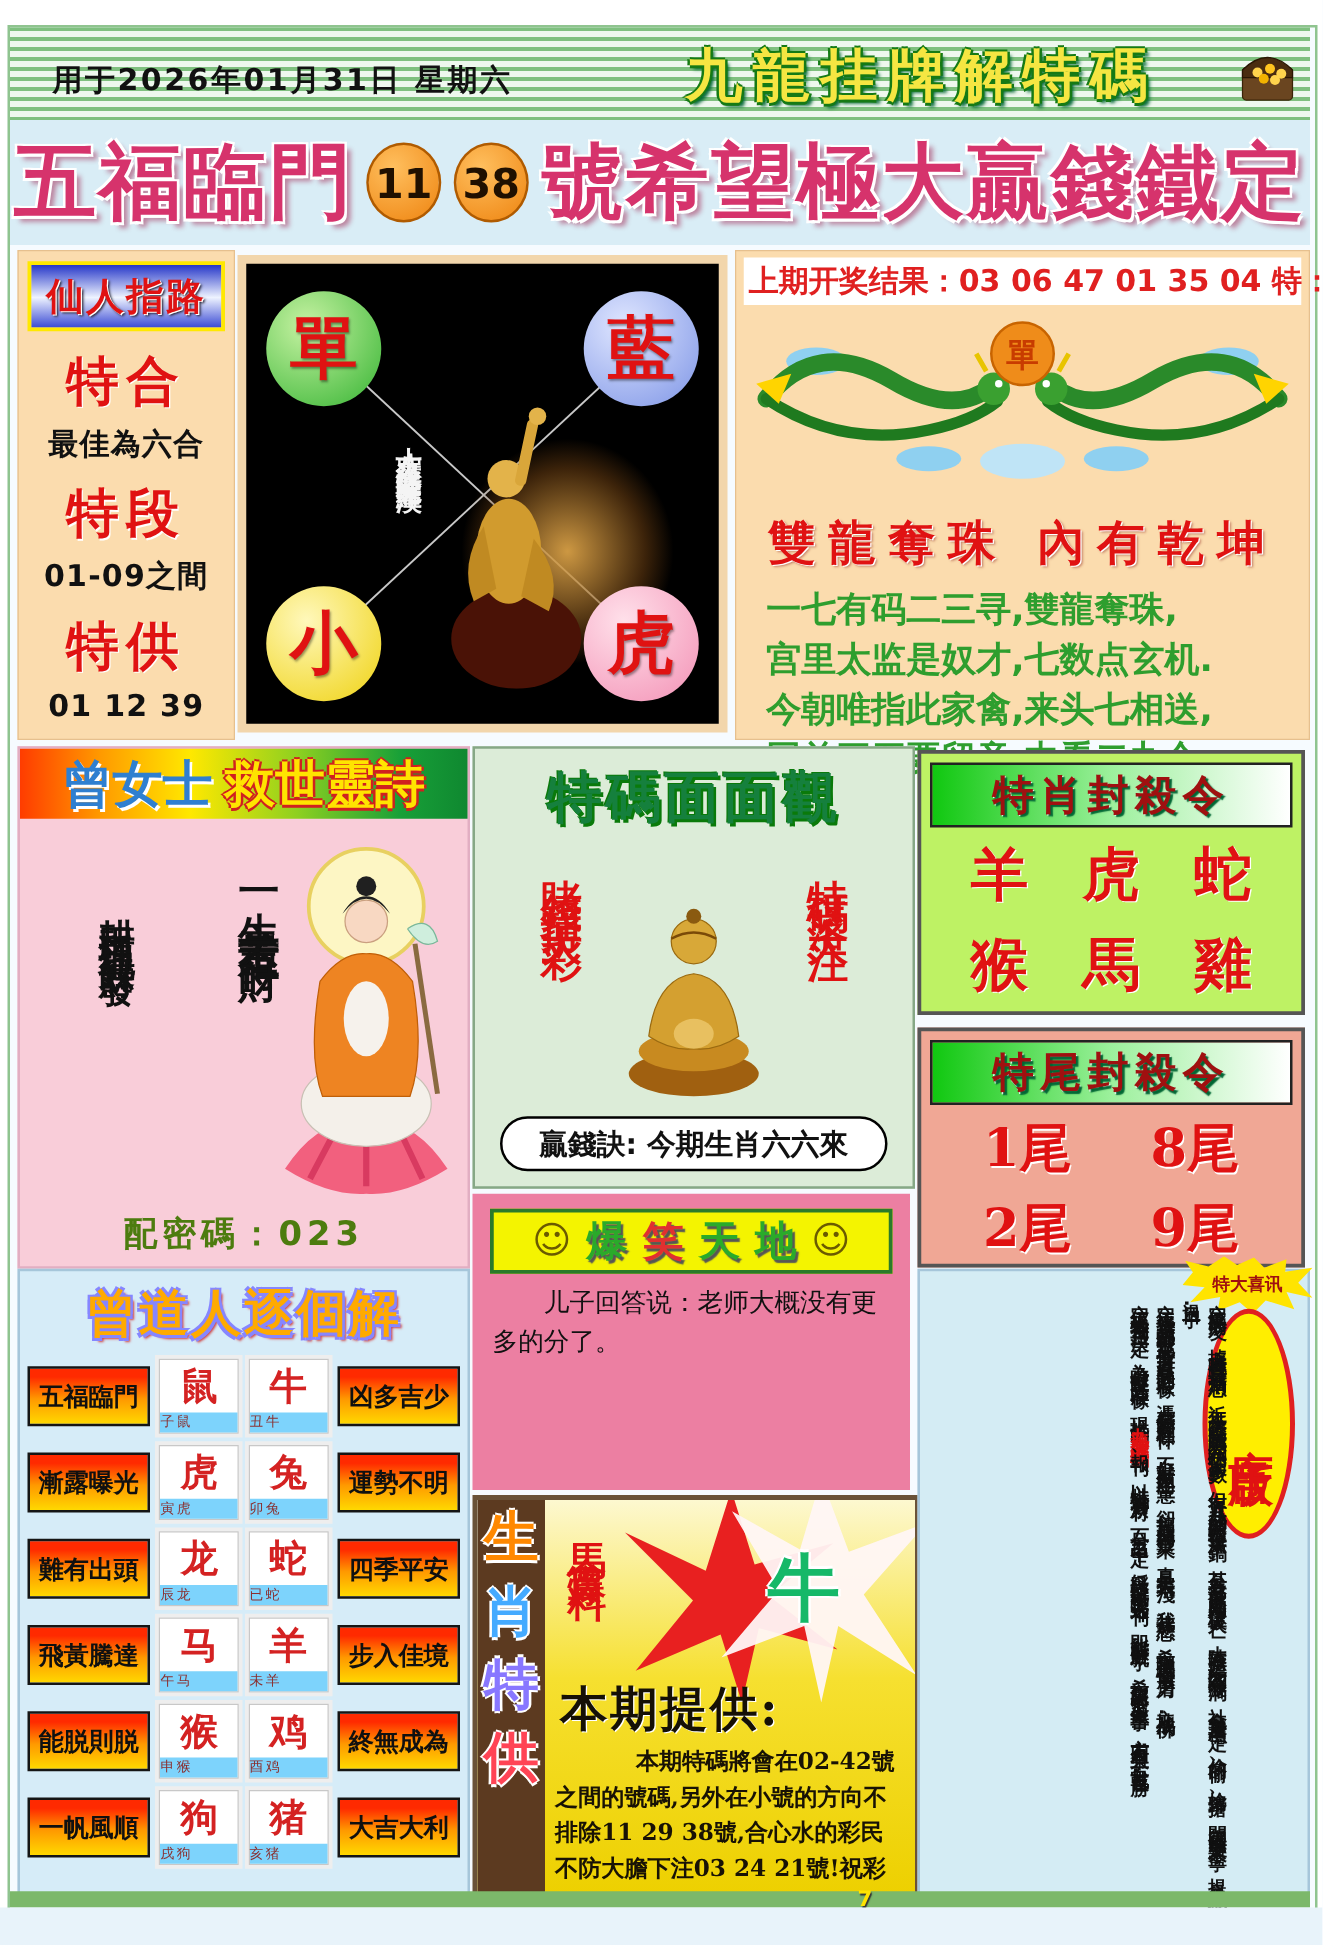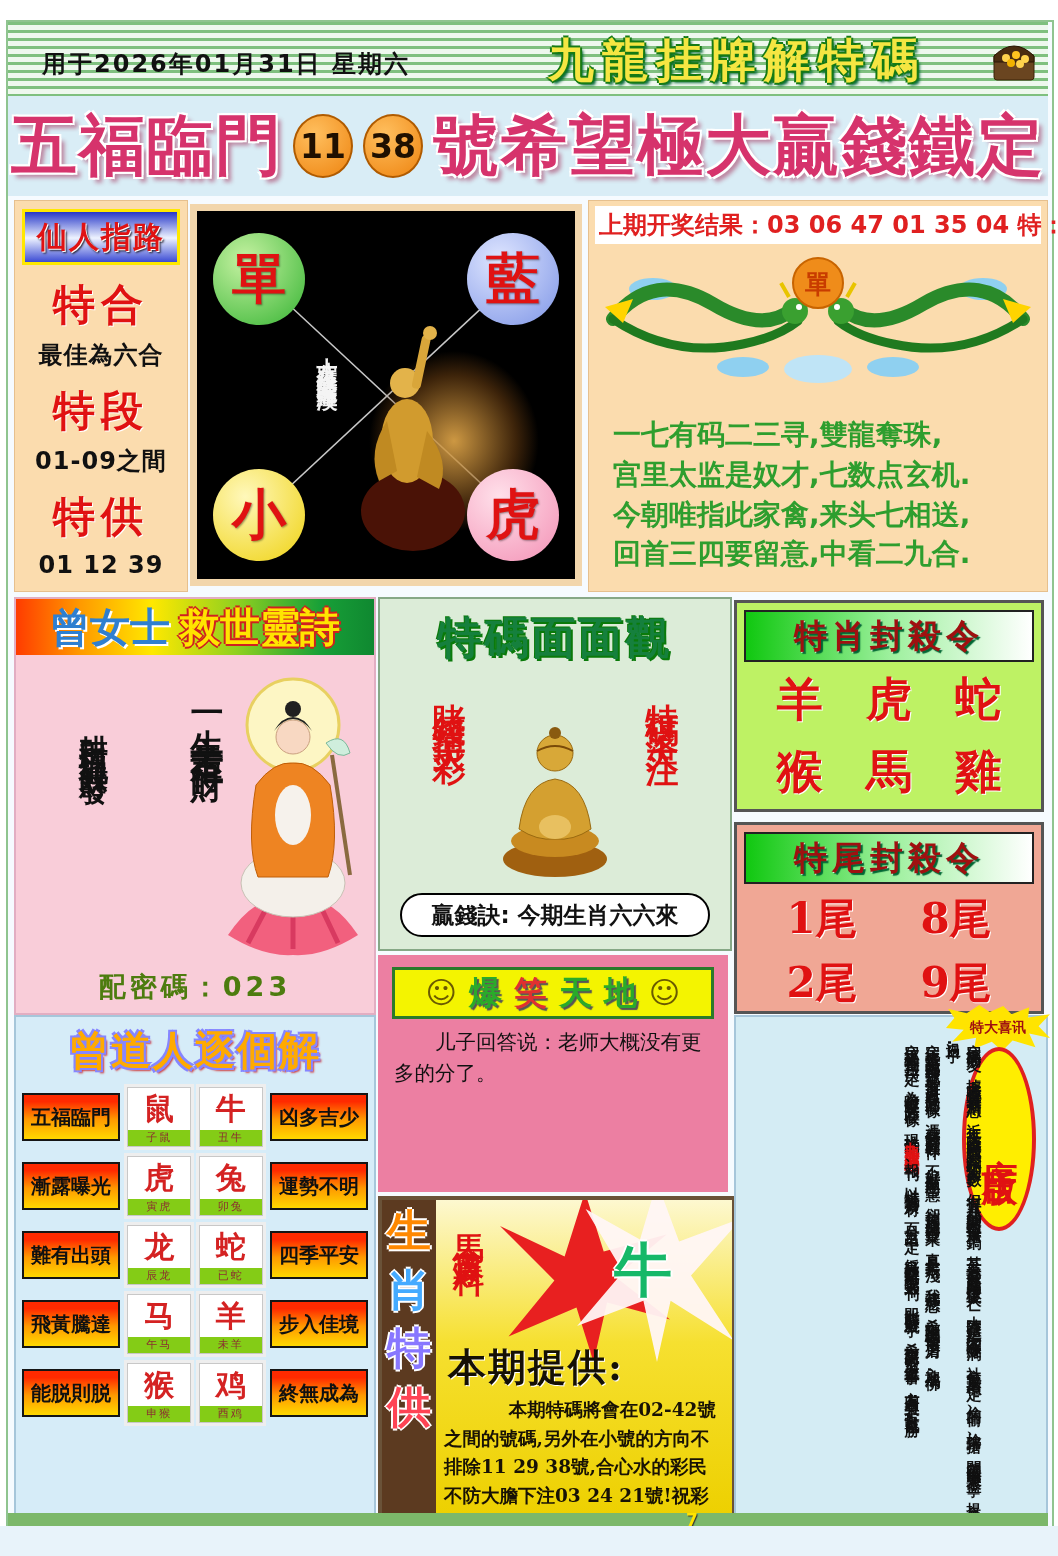--- a/index.html
+++ b/index.html
@@ -112,21 +112,21 @@
     text-shadow:-2px -2px 0 #8686ff,2px -2px 0 #8686ff,-2px 2px 0 #8686ff,2px 2px 0 #8686ff,3px 3px 2px #d04040;}
   .z-title.l1{margin-top:6px;font-size:40px;letter-spacing:2px;}
   .z-title.l2{font-size:36px;letter-spacing:4px;}
   .z-row{display:flex;align-items:center;justify-content:space-between;padding:0 6px;margin-top:9px;}
   .plate{width:94px;height:44px;background:linear-gradient(180deg,#ff2a00 15%,#ff9900 55%,#ffd800);
     border:2px solid #151515;display:flex;align-items:center;justify-content:center;
     font-size:20px;font-weight:bold;color:#101010;white-space:nowrap;}
   .zcard{width:62px;height:58px;background:#fff;border:1px solid #c8c8c8;box-shadow:0 0 0 3px #eee;
     display:flex;flex-direction:column;align-items:center;}
   .zglyph{flex:1;display:flex;align-items:center;justify-content:center;font-size:30px;color:#d42222;font-weight:bold;}
-  .zlabel{width:100%;height:16px;background:#84cc16;font-size:11px;color:#8a3030;text-align:center;line-height:16px;letter-spacing:2px;}
+  .zlabel{width:100%;height:16px;background:#7dd3fc;font-size:11px;color:#8a3030;text-align:left;line-height:16px;letter-spacing:2px;}
 
   
   .tegong{left:378px;top:1196px;width:350px;height:317px;border:4px solid #6a5238;
     background:linear-gradient(180deg,#fdf8d0,#f6e030 45%,#edd000);overflow:hidden;}
   .tg-strip{position:absolute;left:0;top:0;bottom:0;width:54px;background:#5c3a20;
     display:flex;flex-direction:column;align-items:center;justify-content:flex-start;padding-top:6px;gap:8px;}
   .tg-strip span{font-size:44px;font-weight:bold;line-height:1.15;
     text-shadow:-2px 0 #fff,2px 0 #fff,0 -2px #fff,0 2px #fff;}
   .tg0{color:#ff8800;} .tg1{color:#44aaff;} .tg2{color:#8877ff;} .tg3{color:#ff4455;}
   .tg-vert{left:66px;top:10px;height:180px;font-size:31px;font-weight:bold;color:#e01212;letter-spacing:10px;}
@@ -237,20 +237,21 @@
     <path d="M438 58 L410 50 L420 74 Z" fill="#ffd400"></path>
     <circle cx="202" cy="62" r="13" fill="#3aa030"></circle>
       <circle cx="248" cy="62" r="13" fill="#3aa030"></circle>
     <circle cx="206" cy="58" r="3" fill="#fff"></circle>
       <circle cx="244" cy="58" r="3" fill="#fff"></circle>
     <path d="M196 48 L188 34 M208 46 L204 30" stroke="#e8c400" stroke-width="4"></path>
     <path d="M254 48 L262 34 M242 46 L246 30" stroke="#e8c400" stroke-width="4"></path>
     <circle cx="225" cy="34" r="25" fill="#ef8c1a" stroke="#c86400" stroke-width="2"></circle>
     <text x="225" y="44" font-size="26" font-weight="bold" fill="#c83c00" text-anchor="middle">單</text>
   </svg>
+  <div class="slogan">雙龍奪珠 內有乾坤</div>
   <div class="poem">
     <div>一七有码二三寻,雙龍奪珠,</div>
     <div>宫里太监是奴才,七数点玄机.</div>
     <div>今朝唯指此家禽,来头七相送,</div>
     <div>回首三四要留意,中看二九合.</div>
   </div>
 </div>
 
 <div class="abs lady">
   <div class="lady-head">
@@ -392,20 +393,32 @@
       <div class="zglyph serif">猴</div>
       <div class="zlabel">申猴</div>
     </div>
     <div class="zcard">
       <div class="zglyph serif">鸡</div>
       <div class="zlabel">酉鸡</div>
     </div>
     <div class="plate serif">終無成為</div>
   </div>
 
+  <div class="z-row">
+    <div class="plate serif">一帆風順</div>
+    <div class="zcard">
+      <div class="zglyph serif">狗</div>
+      <div class="zlabel">戌狗</div>
+    </div>
+    <div class="zcard">
+      <div class="zglyph serif">猪</div>
+      <div class="zlabel">亥猪</div>
+    </div>
+    <div class="plate serif">大吉大利</div>
+  </div>
 </div>
 
 <div class="abs tegong">
   <div class="burst-red abs"></div>
   <div class="burst-white abs"></div>
   <div class="tg-strip">
     <span class="tg0 serif">生</span>
     <span class="tg1 serif">肖</span>
     <span class="tg2 serif">特</span>
     <span class="tg3 serif">供</span>

